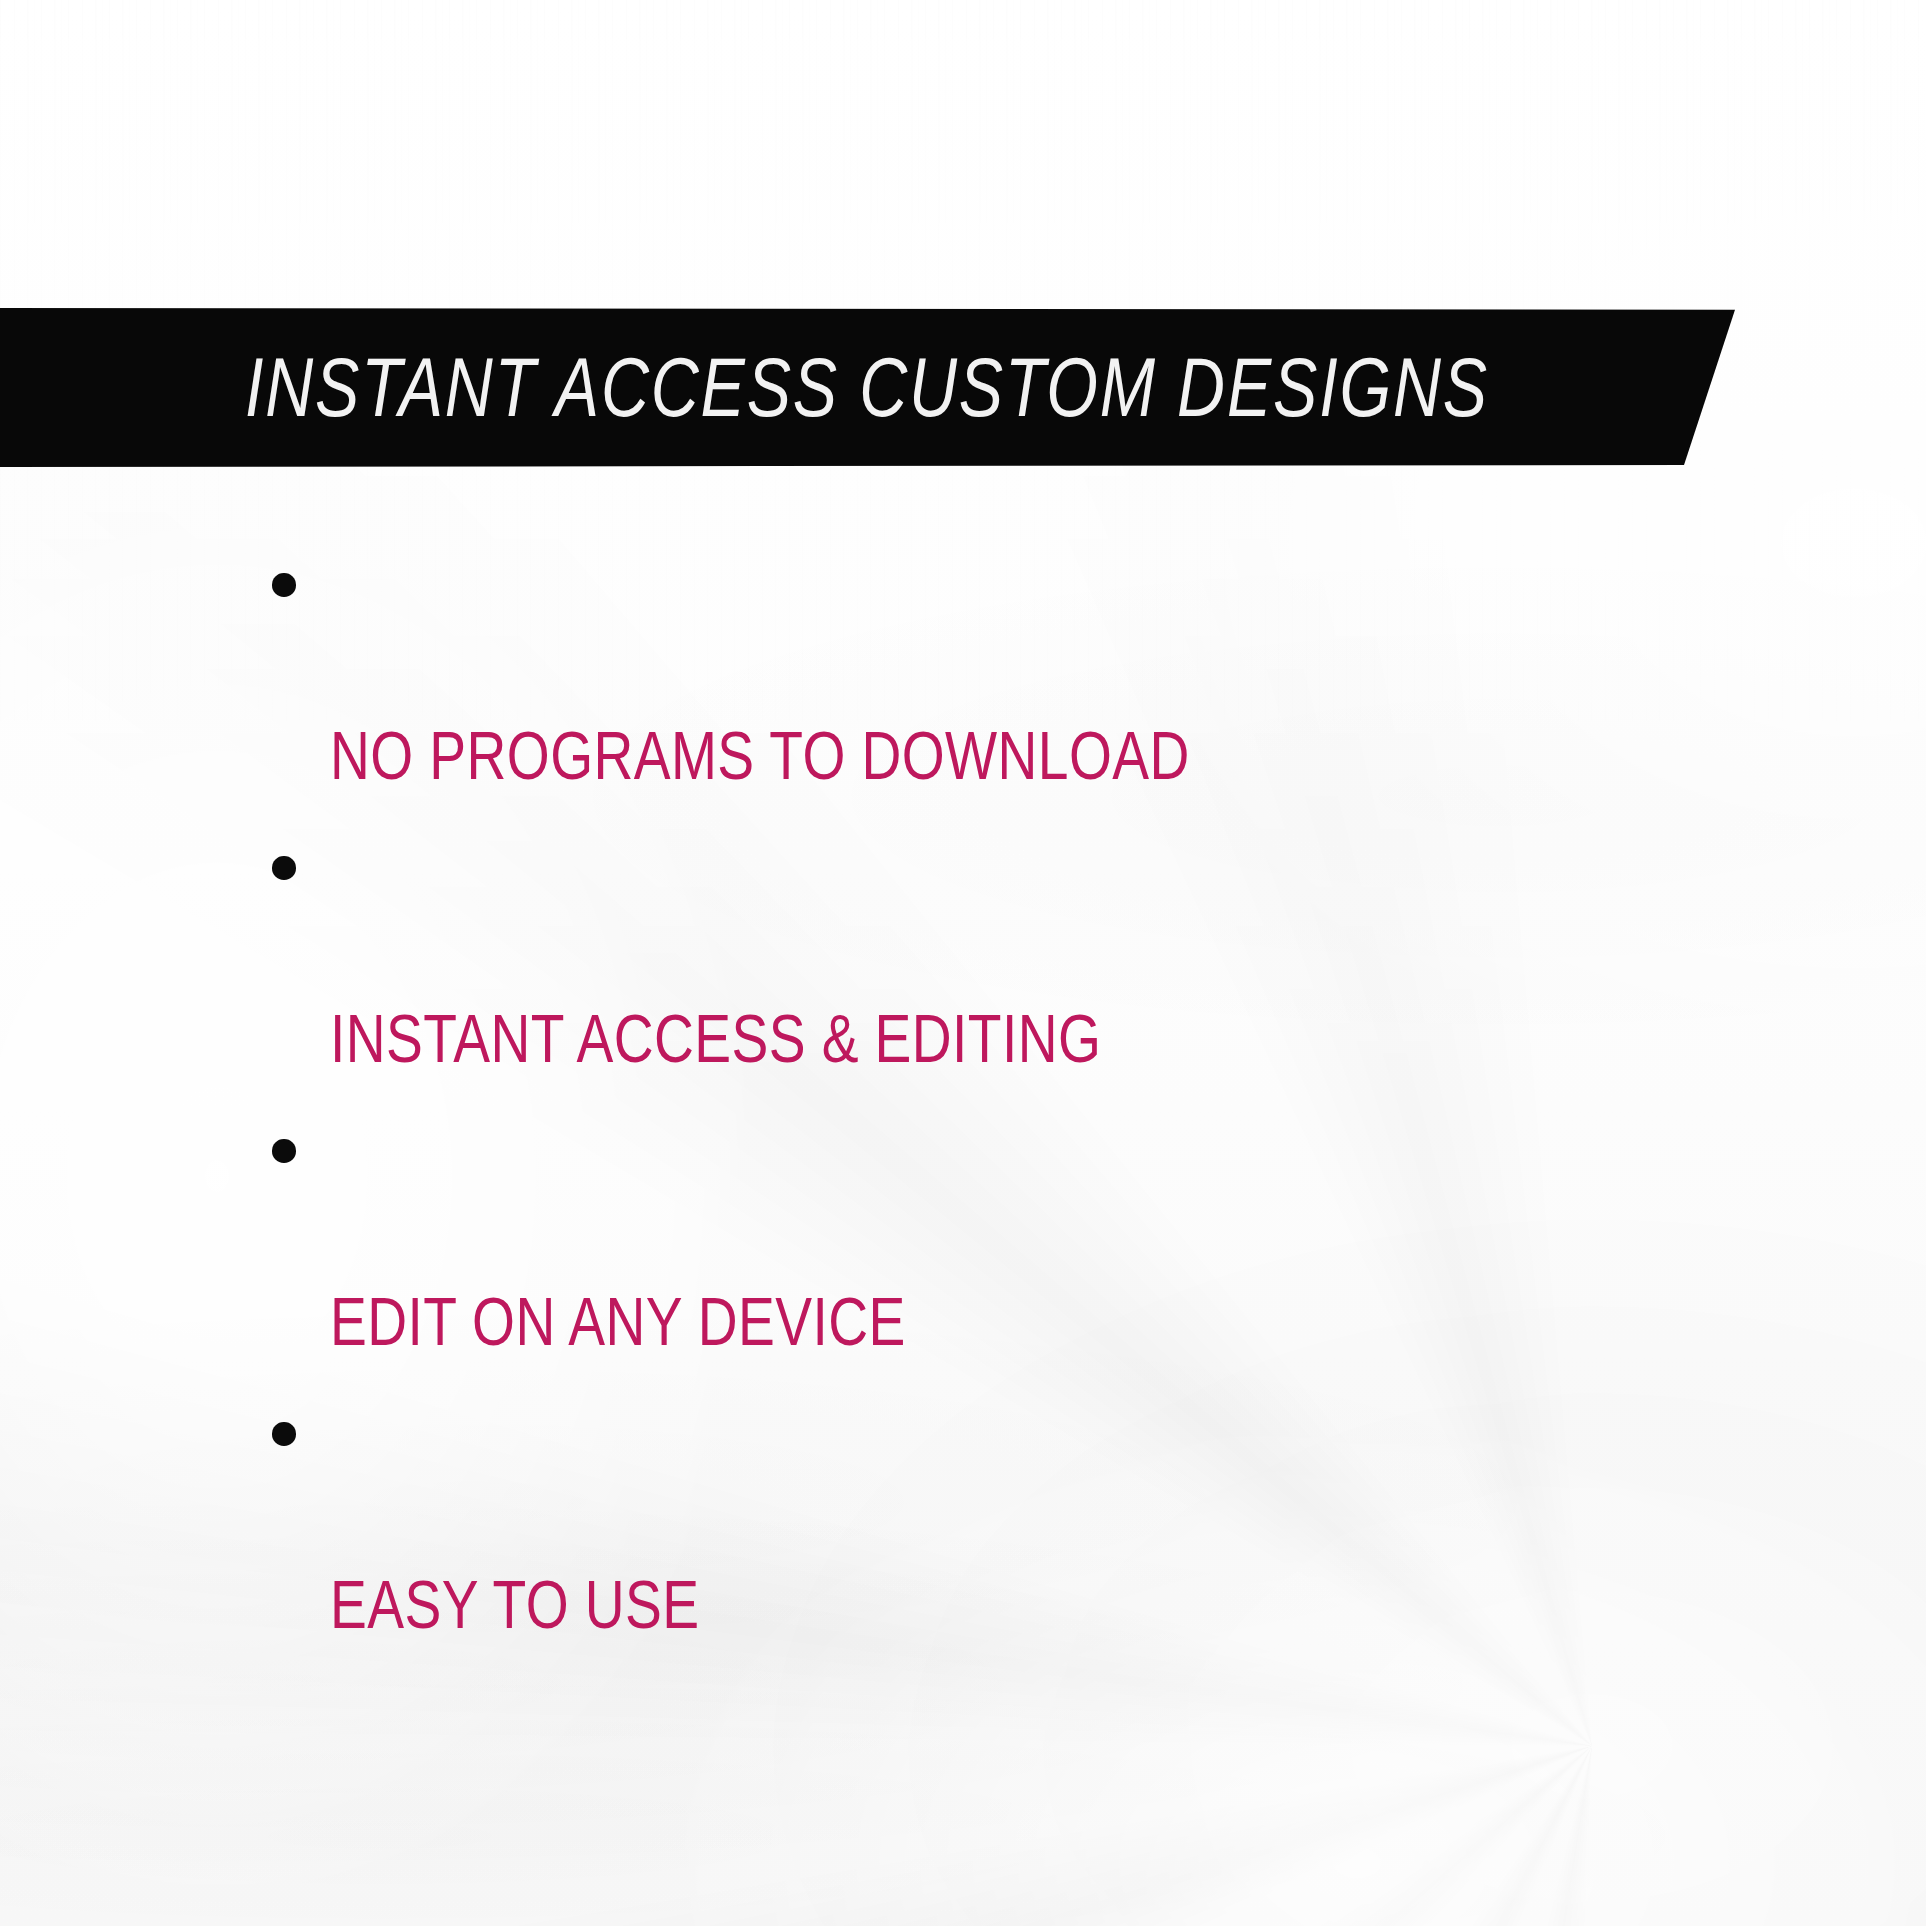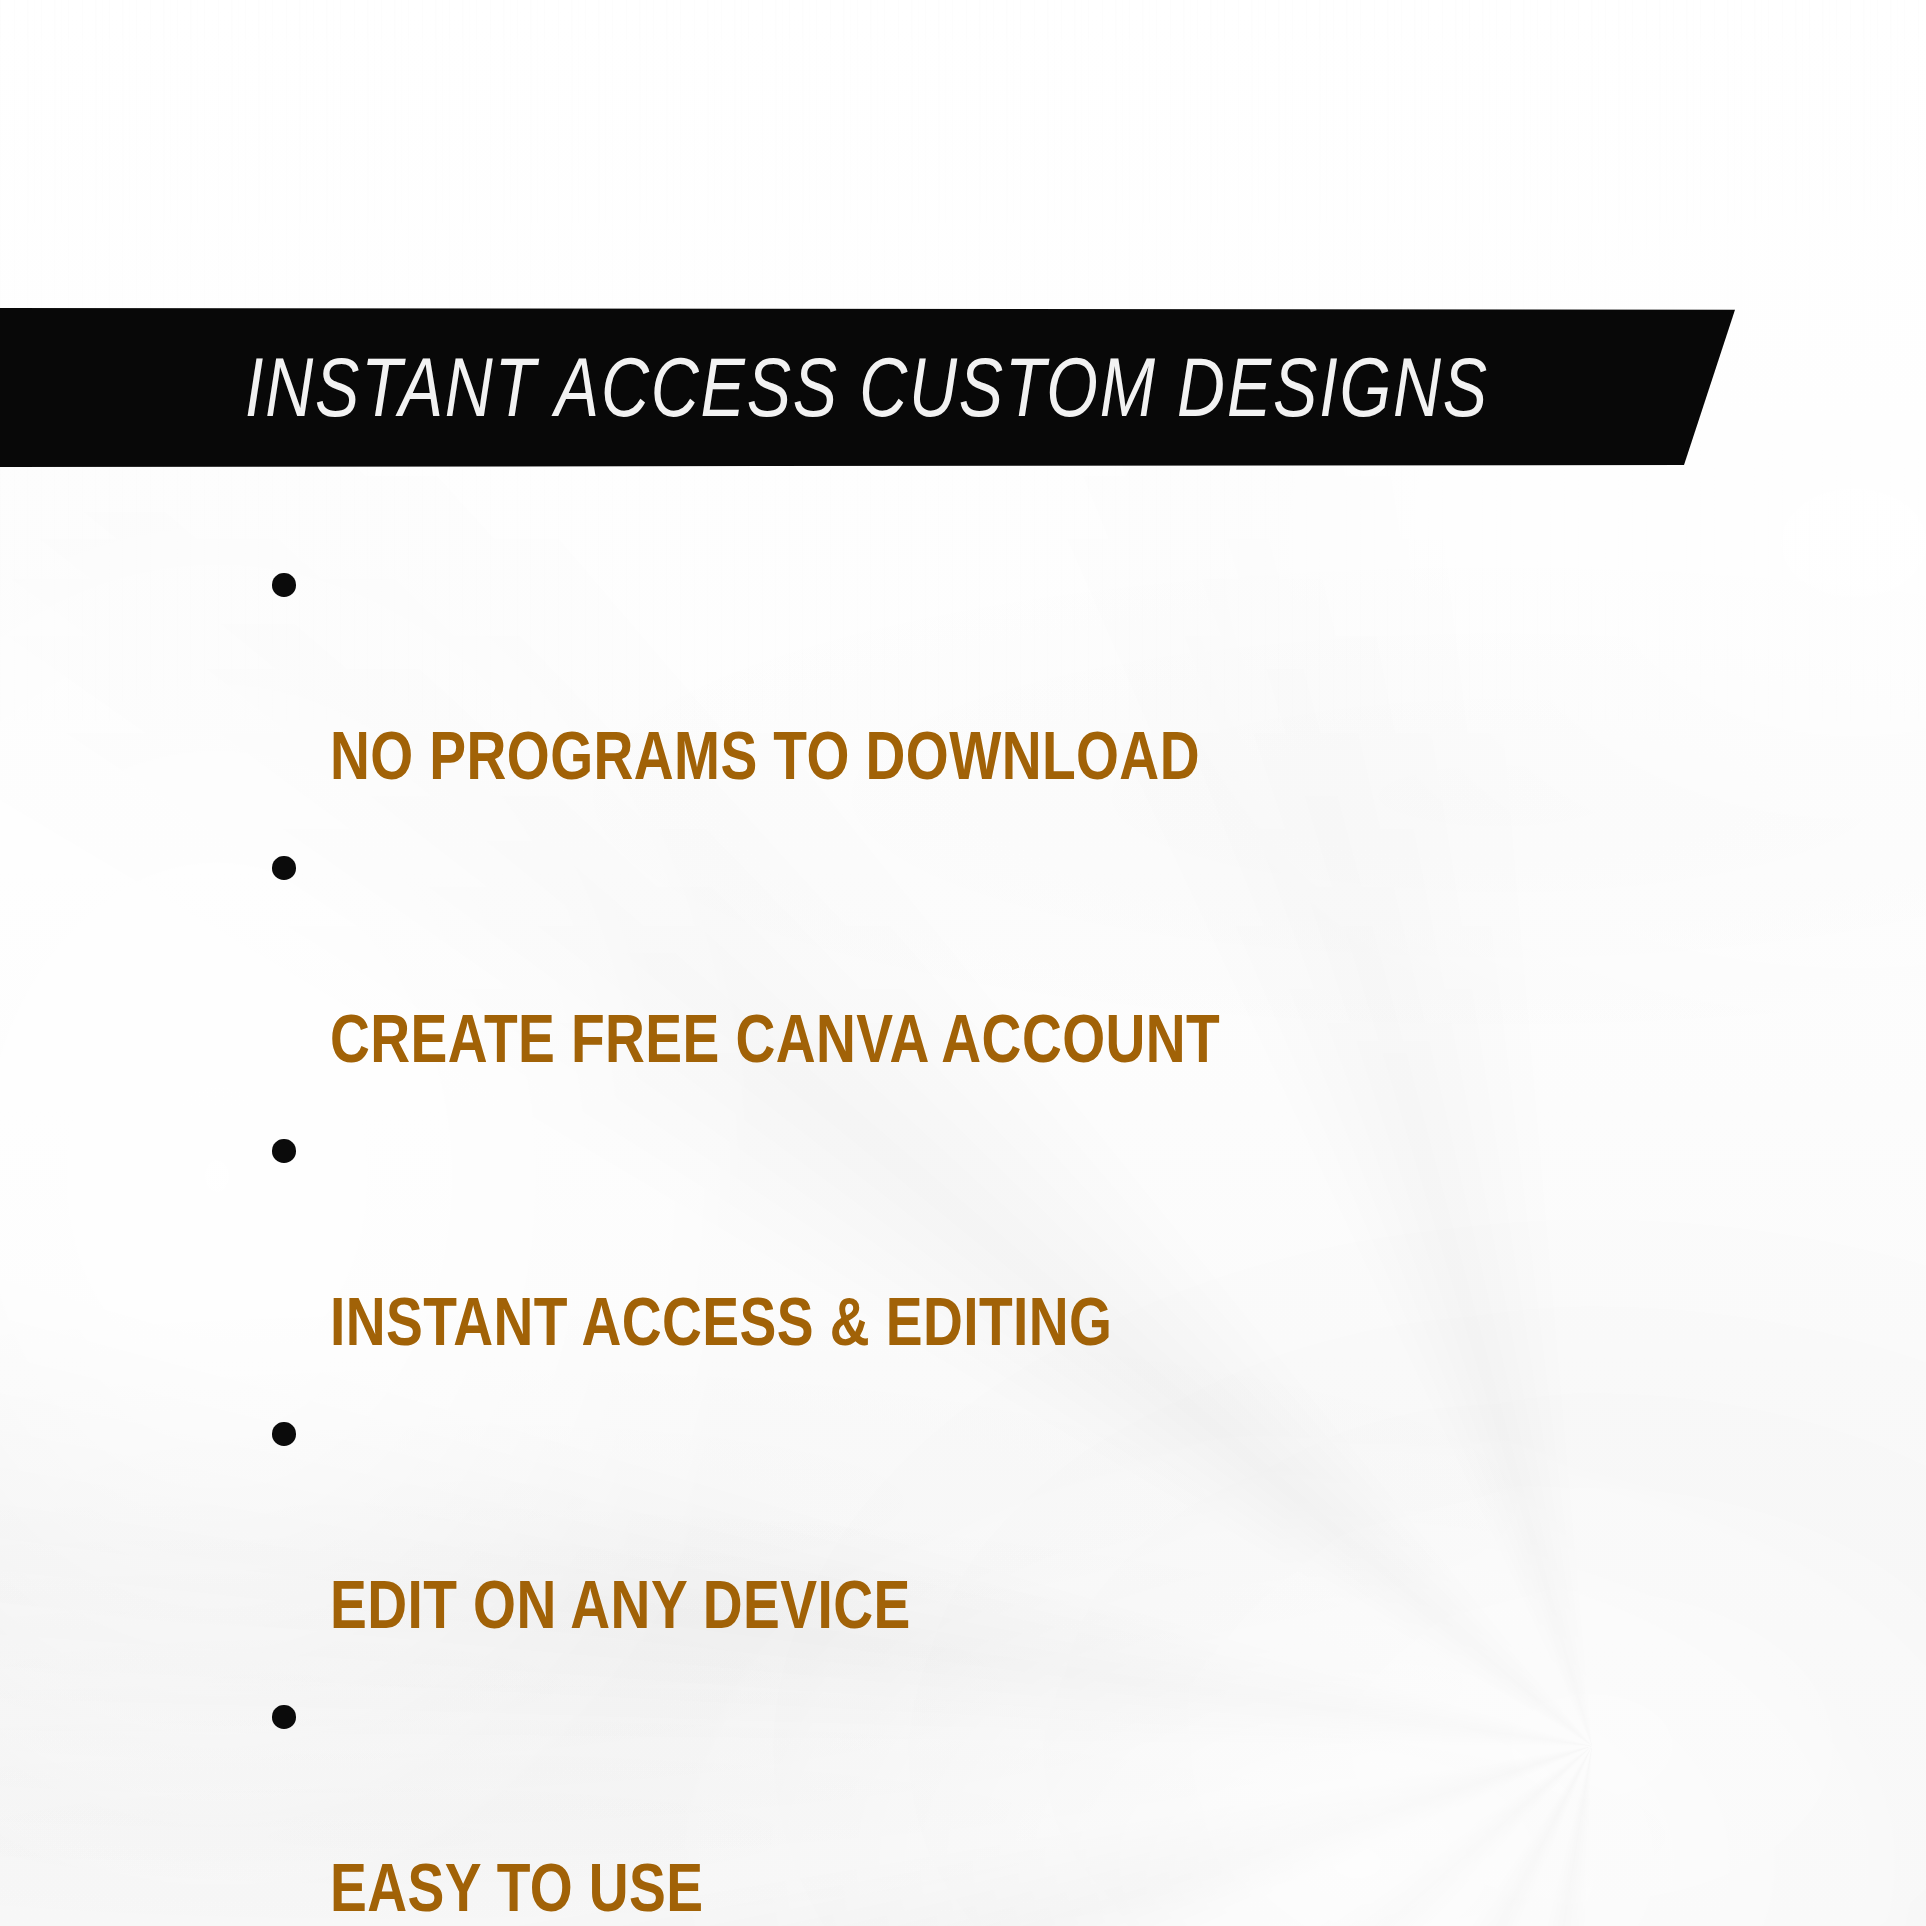--- a/index.html
+++ b/index.html
@@ -131,24 +131,24 @@
     width: 1447px;
     margin: 0;
     padding: 0;
     list-style: none;
   }
 
   .bullet-item {
     position: relative;
     padding-left: 74px;
     margin-bottom: 25px;
-    color: #a16207;
+    color: #be185d;
     font-family: "Liberation Sans", sans-serif;
     font-size: 69px;
-    font-weight: 700;
+    font-weight: 400;
     line-height: 86px;
     letter-spacing: 0.5px;
     white-space: pre-line;
   }
 
   .bullet-item .txt {
     display: inline-block;
     transform: scaleX(0.80);
     transform-origin: left center;
     width: 125%;
@@ -179,24 +179,20 @@
     <div class="banner-title">INSTANT ACCESS CUSTOM DESIGNS</div>
   </div>
 
   <ul class="bullet-list">
 
     <li class="bullet-item">
       <span class="dot"></span>
       <span class="txt">NO PROGRAMS TO DOWNLOAD</span>
     </li>
 
-    <li class="bullet-item">
-      <span class="dot"></span>
-      <span class="txt">CREATE FREE CANVA ACCOUNT</span>
-    </li>
 
     <li class="bullet-item">
       <span class="dot"></span>
       <span class="txt">INSTANT ACCESS &amp; EDITING</span>
     </li>
 
     <li class="bullet-item">
       <span class="dot"></span>
       <span class="txt">EDIT ON ANY DEVICE</span>
     </li>

